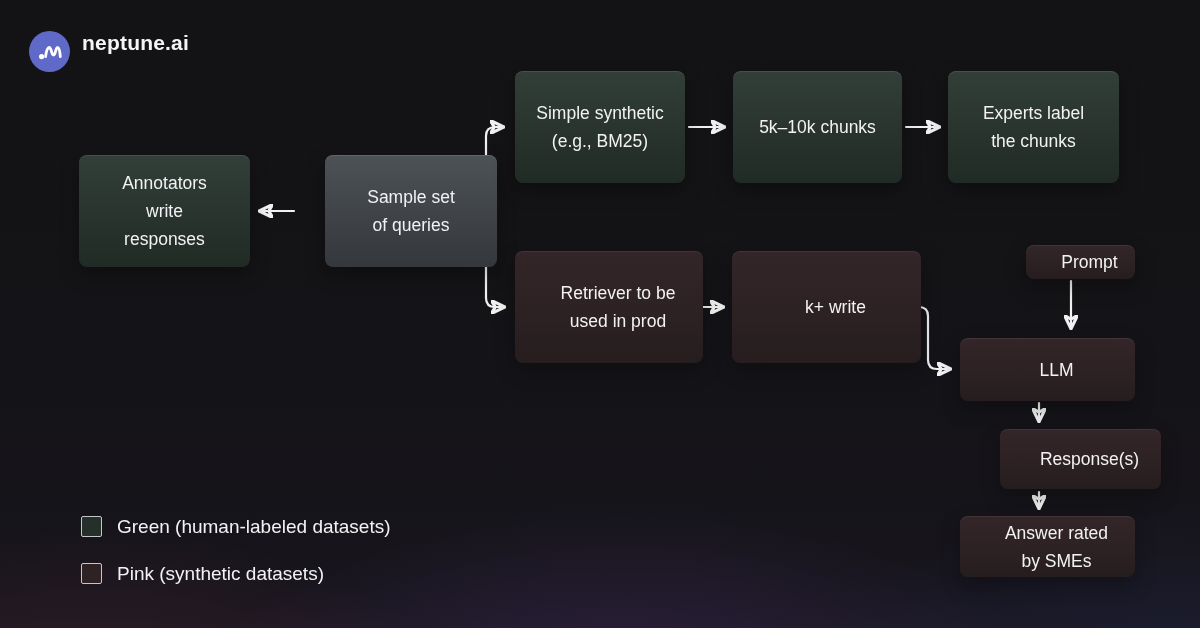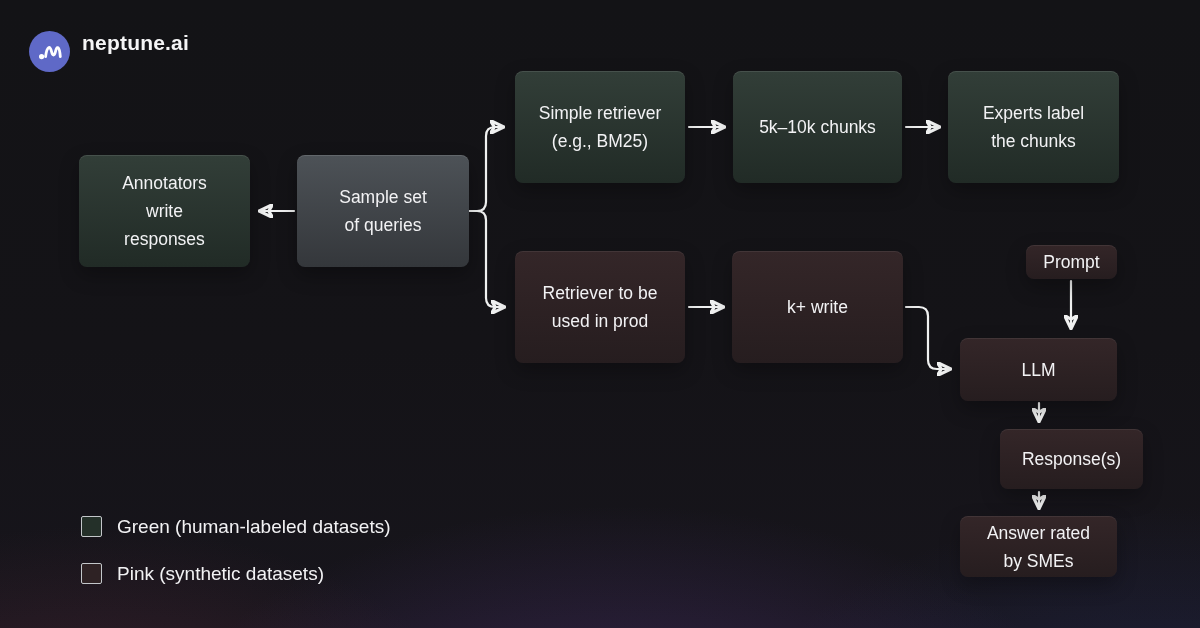--- a/index.html
+++ b/index.html
@@ -25,24 +25,26 @@
     text-align:center;border-radius:8px;color:#f2f2f4;font-size:17.5px;line-height:28px;
   }
   .node .lbl{white-space:pre-line;}
   .green{
     background:linear-gradient(180deg,#323e38 0%,#212b26 100%);
     box-shadow:inset 0 1px 0 rgba(255,255,255,0.10), 0 8px 20px rgba(0,0,0,0.28);
   }
   .pink{
     background:linear-gradient(180deg,#342628 0%,#261d1f 100%);
     box-shadow:inset 0 1px 0 rgba(255,255,255,0.07), 0 8px 20px rgba(0,0,0,0.28);
+    padding-left:18px;
   }
   .gray{
     background:linear-gradient(180deg,#4d5257 0%,#34373b 100%);
     box-shadow:inset 0 1px 0 rgba(255,255,255,0.12), 0 8px 20px rgba(0,0,0,0.30);
+    margin-left:28px;
   }
 
   
   .wires{position:absolute;left:0;top:0;pointer-events:none;}
   .wires path{fill:none;stroke:#f0f1f1;stroke-width:2.2;stroke-linecap:round;}
 
   
   .legend{position:absolute;left:81px;top:514px;display:flex;flex-direction:column;gap:22px;}
   .legend-row{display:flex;align-items:center;gap:15px;height:25px;}
   .swatch{width:19px;height:19px;border:1.5px solid #c3c7ca;border-radius:2px;}
@@ -87,21 +89,21 @@
 write
 responses</span>
   </div>
 
   <div class="node gray" style="left:297px;top:155px;width:172px;height:112px">
     <span class="lbl">Sample set
 of queries</span>
   </div>
 
   <div class="node green" style="left:515px;top:71px;width:170px;height:112px">
-    <span class="lbl">Simple retriever
+    <span class="lbl">Simple synthetic
 (e.g., BM25)</span>
   </div>
 
   <div class="node green" style="left:733px;top:71px;width:169px;height:112px">
     <span class="lbl">5k–10k chunks</span>
   </div>
 
   <div class="node green" style="left:948px;top:71px;width:171px;height:112px">
     <span class="lbl">Experts label
 the chunks</span>

